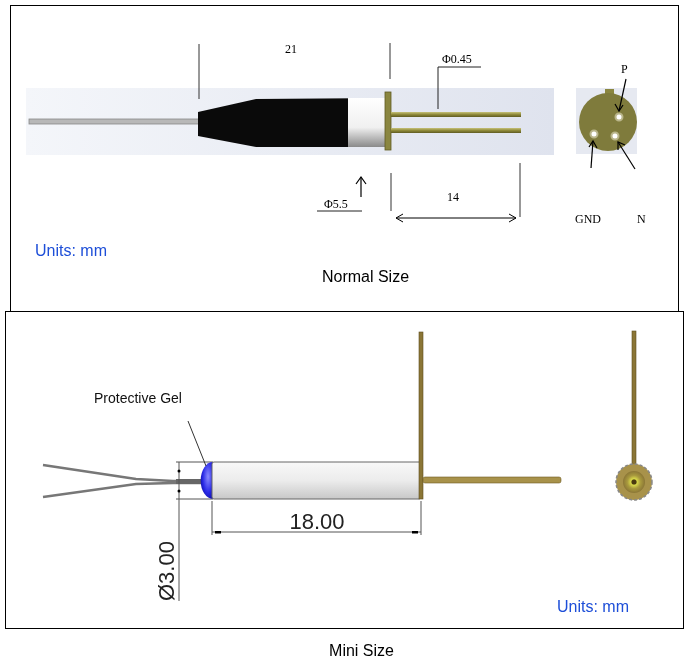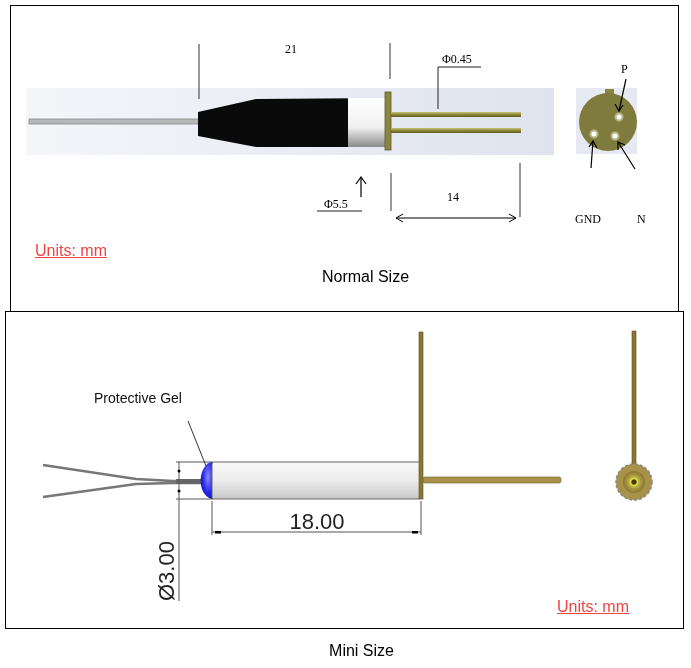--- a/index.html
+++ b/index.html
@@ -3,21 +3,21 @@
   <meta charset="utf-8">
   <style>
     html, body { margin: 0; padding: 0; background: #ffffff; }
     body { width: 691px; height: 668px; position: relative; overflow: hidden; font-family: "Liberation Sans", sans-serif; }
     .panel { position: absolute; border: 1.5px solid #000; box-sizing: border-box; background: #fff; }
     #panel-normal { left: 10px; top: 5px; width: 669px; height: 322px; }
     #panel-mini { left: 5px; top: 311px; width: 679px; height: 318px; }
     svg { position: absolute; left: 0; top: 0; }
     .serif { font-family: "Liberation Serif", serif; }
     .caption { position: absolute; left: 0; width: 691px; text-align: center; font-size: 16px; color: #000; }
-    .units { position: absolute; font-size: 16px; color: #ef4444; text-decoration: underline; }
+    .units { position: absolute; font-size: 16px; color: #1d4ed8; }
   </style>
 </head>
 <body>
 
 <div class="panel" id="panel-normal">
   <svg width="669" height="263" viewBox="10 5 669 263">
     <defs>
       <linearGradient id="bandGrad" x1="0" y1="0" x2="1" y2="0">
         <stop offset="0" stop-color="#f4f6fa"></stop>
         <stop offset="1" stop-color="#dfe3ee"></stop>

